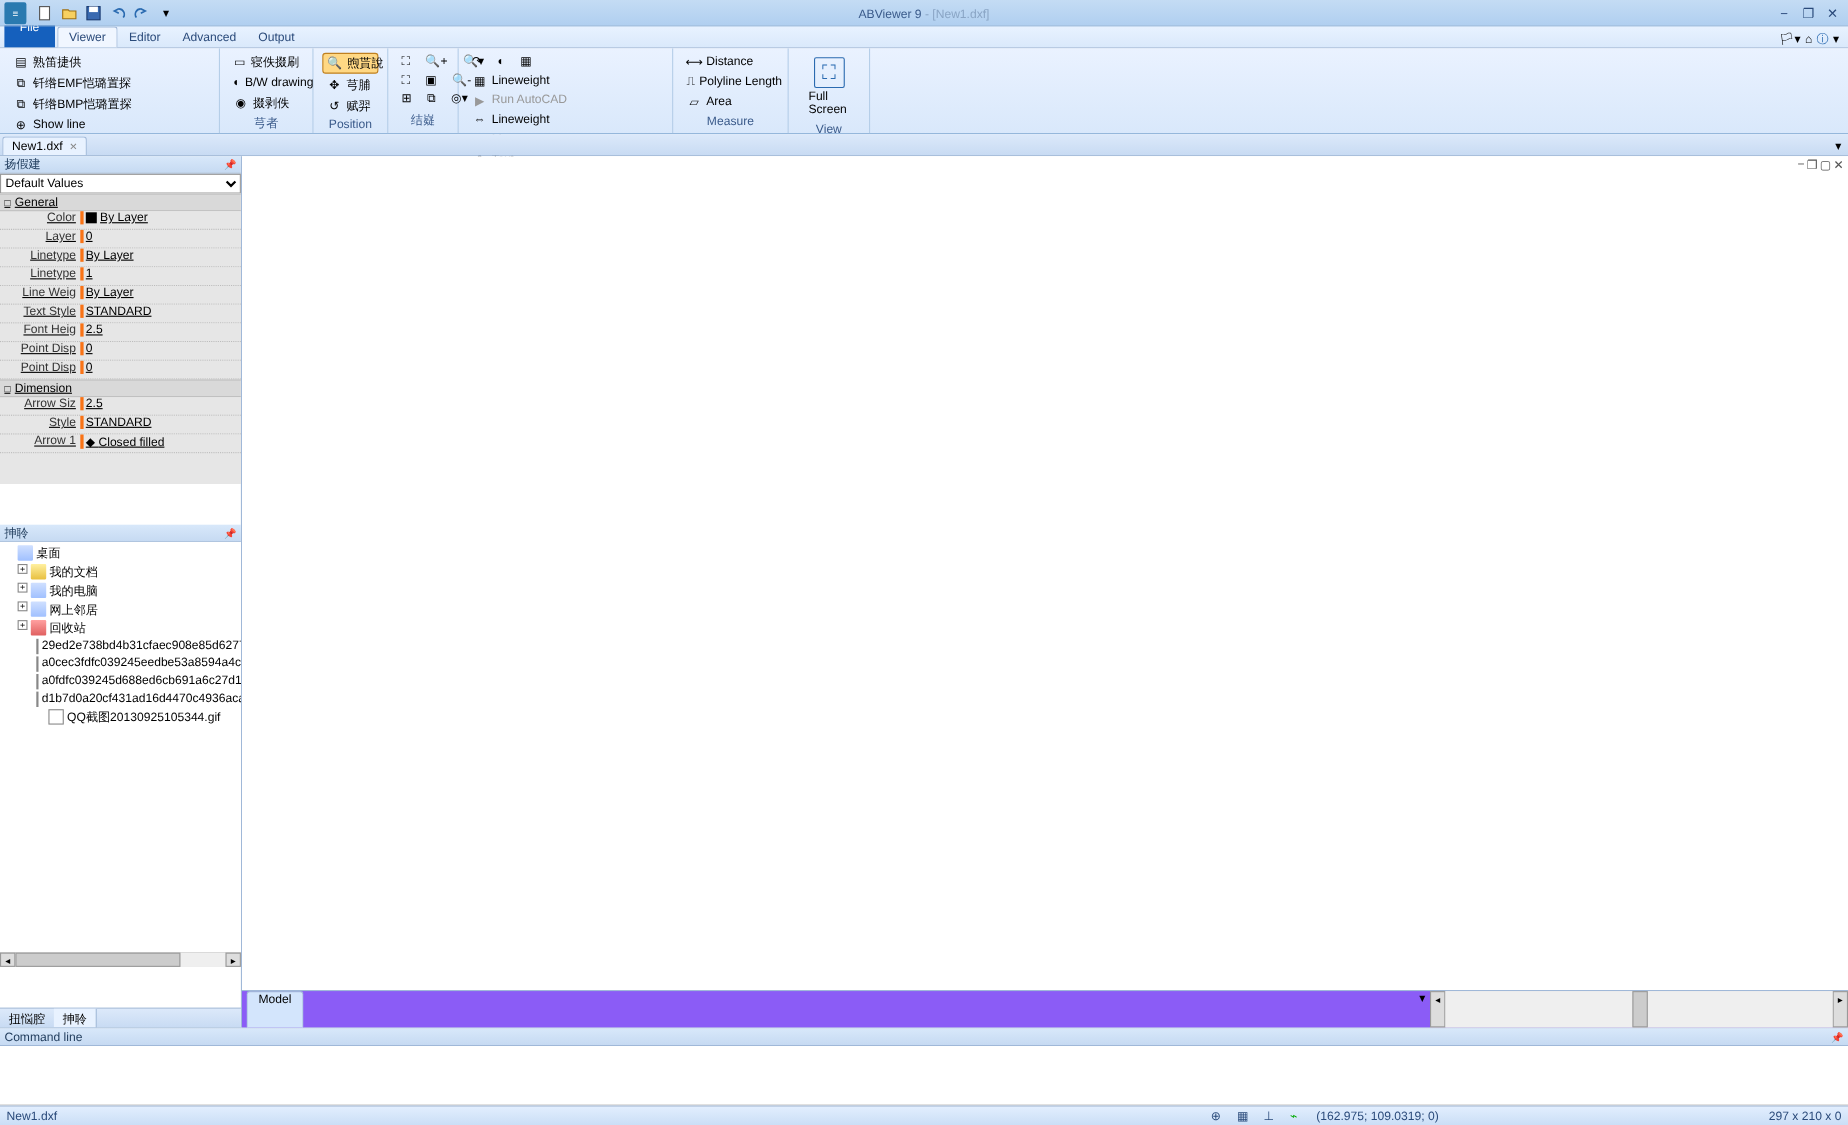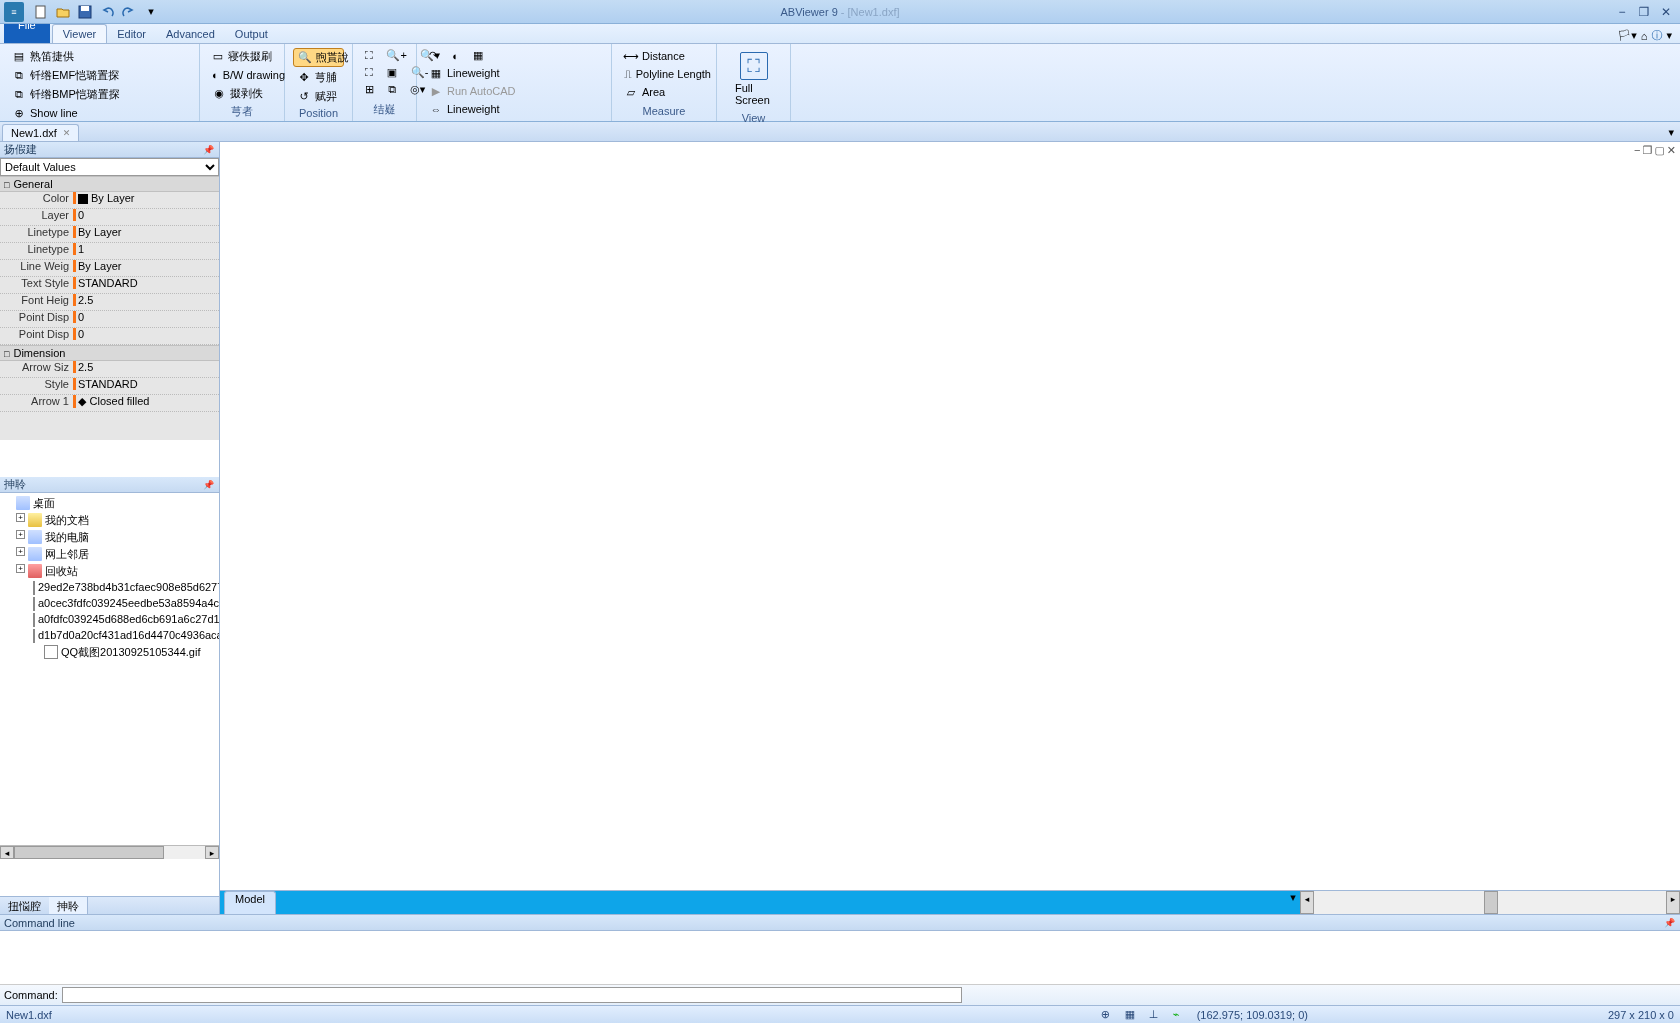--- a/index.html
+++ b/index.html
@@ -31,21 +31,21 @@
 .bigbtn .bigico { width:28px; height:28px; border:1px solid #2a6ab0; border-radius:2px; display:flex; align-items:center; justify-content:center; font-size:18px; color:#2a6ab0; margin-bottom:2px; }
 .doc-tabs { background:linear-gradient(#dce9fa,#c8dbf3); height:20px; display:flex; align-items:flex-end; padding-left:2px; border-bottom:1px solid #a0b8d8; }
 .doc-tab { background:#e8f2ff; border:1px solid #a0b8d8; border-bottom:none; padding:2px 8px; display:flex; align-items:center; gap:6px; border-top-left-radius:3px; border-top-right-radius:3px; }
 .doc-tab .x { color:#888; cursor:pointer; font-size:9px; }
 .mid { flex:1; display:flex; min-height:0; }
 .left-col { width:220px; display:flex; flex-direction:column; border-right:1px solid #a0b8d8;gap:37px; }
 .panel-hdr { background:linear-gradient(#d8e8fa,#c6daf2); height:16px; display:flex; align-items:center; padding:0 4px; border-bottom:1px solid #a0b8d8; color:#1e3a5a; }
 .panel-hdr .pin { margin-left:auto; font-size:9px; cursor:pointer; }
 .props { flex:0 0 298px; display:flex; flex-direction:column; background:#e6e6e6; }
 .props select { width:100%; height:18px; background:#fff; border:1px solid #999; font-size:11px; }
-.pgrid { flex:1; background:#e6e6e6; overflow:hidden; position:relative; }
+.pgrid { flex:1; background:#e6e6e6; overflow:hidden; position:relative;text-decoration:underline; }
 .pgrp { background:#d9d9d9; padding:1px 4px; border-top:1px solid #c0c0c0; border-bottom:1px solid #c0c0c0; }
 .pgrp::before { content:"□"; margin-right:4px; font-size:9px; }
 .prow { display:flex; border-bottom:1px dotted #bbb; height:17px; align-items:flex-start; }
 .pk { width:73px; text-align:right; padding-right:4px; color:#333; overflow:hidden; white-space:nowrap; }
 .pv { flex:1; background:#e6e6e6; padding-left:2px; border-left:3px solid #f97316; overflow:hidden; white-space:nowrap; }
 .sw { display:inline-block; width:10px; height:10px; background:#000; margin-right:3px; vertical-align:middle; }
 .explorer { flex:1; display:flex; flex-direction:column; min-height:0; }
 .tree { flex:1; background:#fff; overflow:auto; padding:2px; font-size:11px; }
 .tn { display:flex; align-items:flex-start; gap:3px; padding:1px 0; white-space:nowrap; }
 .exp { width:9px; height:9px; border:1px solid #888; display:inline-flex; align-items:center; justify-content:center; font-size:8px; line-height:1; }
@@ -59,21 +59,21 @@
 .hscroll { height:14px; background:#e6e6e6; border-top:1px solid #bbb; display:flex; }
 .hscroll .sbtn { width:14px; border:1px solid #999; background:#ddd; text-align:center; font-size:9px; line-height:12px; }
 .hscroll .strack { flex:1; background:#efefef; }
 .hscroll .sthumb { width:150px; height:100%; background:#ccc; border:1px solid #999; }
 .left-tabs { background:linear-gradient(#dce9fa,#c8dbf3); height:18px; display:flex; border-top:1px solid #a0b8d8; }
 .lt { padding:2px 8px; cursor:pointer; }
 .lt.active { background:#e8f2ff; border-right:1px solid #a0b8d8; }
 .canvas { flex:1; display:flex; flex-direction:column; position:relative; }
 .dwg { flex:1; background:#fff; position:relative; }
 .dwg .docctrl { position:absolute; top:2px; right:4px; display:flex; gap:2px; font-size:10px; color:#555; }
-.canvas-bottom { height:24px; display:flex; background:#0ea5e9; border-top:1px solid #a0b8d8; }
+.canvas-bottom { height:34px; display:flex; background:#8b5cf6; border-top:1px solid #a0b8d8; }
 .model-tab { background:#d3e5fc; border:1px solid #a0b8d8; border-bottom:none; padding:1px 10px; margin-left:4px; border-top-left-radius:3px; border-top-right-radius:3px; cursor:pointer; }
 .canvas-bottom .spacer { flex:1; }
 .canvas-bottom .dd { width:14px; text-align:center; cursor:pointer; }
 .hsb { flex:0 0 380px; display:flex; background:#e0e0e0; }
 .hsb .sbtn { width:14px; border:1px solid #999; background:#ddd; text-align:center; font-size:9px; line-height:14px; }
 .hsb .strack { flex:1; background:#efefef; position:relative; }
 .hsb .sthumb { position:absolute; left:170px; width:14px; height:100%; background:#ccc; border:1px solid #999; }
 .cmdpanel { border-top:1px solid #a0b8d8; }
 .cmd-body { height:54px; background:#fff; border-bottom:1px solid #ccc; }
 .cmd-input-row { height:20px; display:flex; align-items:center; padding:0 4px; background:linear-gradient(#f4f8fe,#e4eefa); }
@@ -457,24 +457,20 @@
     </div>
   </div>
 </div>
 
 <div class="cmdpanel">
   <div class="panel-hdr">
     <span>Command line</span>
     <span class="pin">📌</span>
   </div>
   <div class="cmd-body"></div>
-  <div class="cmd-input-row">
-    <span style="margin-right:4px">Command:</span>
-    <input type="text" style="">
-  </div>
 </div>
 
 <div class="statusbar">
   <span>New1.dxf</span>
   <div class="sr">
     <span class="sico">⊕</span>
     <span class="sico">▦</span>
     <span class="sico">⊥</span>
     <span class="sico" style="color:#0a0">⌁</span>
     <span>(162.975; 109.0319; 0)</span>

